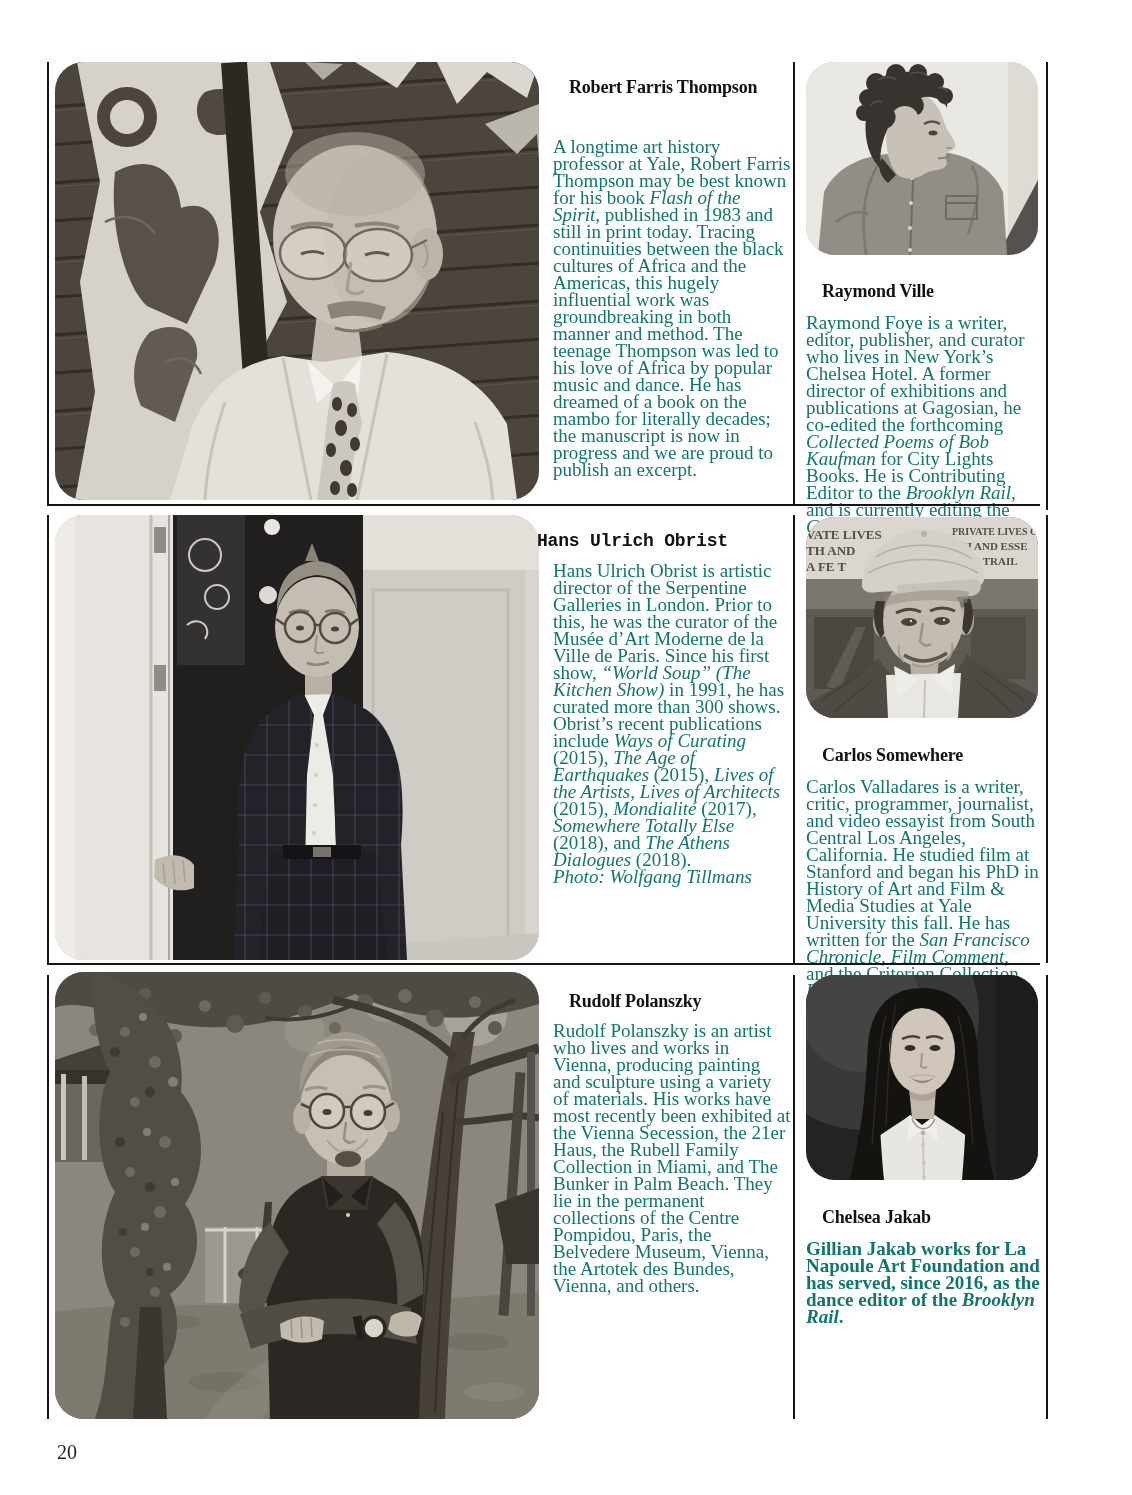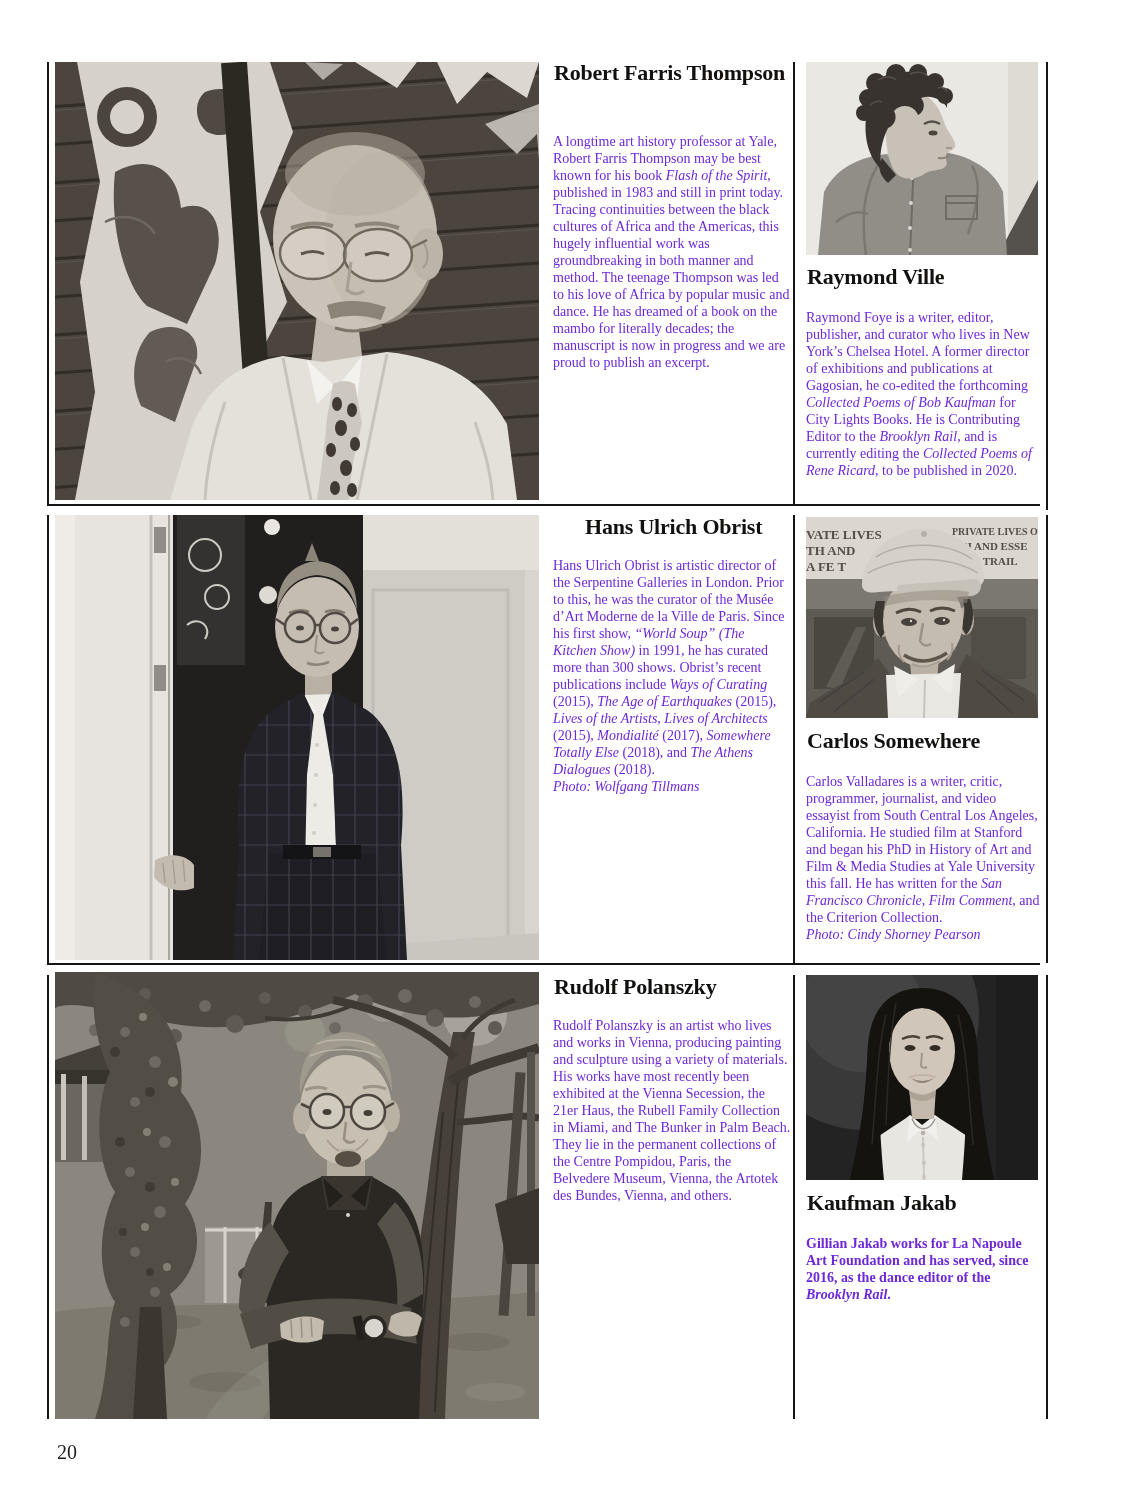--- a/index.html
+++ b/index.html
@@ -7,32 +7,32 @@
     width: 1132px; height: 1495px;
     background: #ffffff;
     font-family: "Liberation Serif", "DejaVu Serif", serif;
     color: #1d1c1b;
     position: relative;
     overflow: hidden;
   }
   .vrule { position: absolute; width: 2px; background: #161514; }
   .hrule { position: absolute; left: 47px; width: 993px; height: 2px; background: #161514; }
   .photo {
-    position: absolute; overflow: hidden; background: #a3a3a3;
+    position: absolute; overflow: hidden; background: #a3a3a3; border-radius: 29px;
   }
   .photo svg { display: block; width: 100%; height: 100%; }
   h2.cname {
-    position: absolute; margin: 1px;
-    font-size: 22px; line-height: 29px; font-weight: 700;
+    position: absolute; margin: 16px;
+    font-size: 18px; line-height: 29px; font-weight: 700;
     letter-spacing: -0.2px; color: #121110;
   }
   .bio {
     position: absolute;
-    font-size: 14px; line-height: 17px;
-    color: #6d28d9;
+    font-size: 19px; line-height: 17px;
+    color: #0f766e;
   }
   .bio i { font-style: italic; }
   .pagenum {
     position: absolute; left: 57px; top: 1441px;
     font-size: 20px; color: #21201e;
   }
 </style>
 </head>
 <body>
 
@@ -267,21 +267,21 @@
       <line x1="295" y1="110" x2="303" y2="104"></line>
       <line x1="230" y1="110" x2="221" y2="104"></line>
     </g>
     <ellipse cx="245" cy="113" rx="4" ry="2.5" fill="#47423b"></ellipse>
     <ellipse cx="280" cy="114" rx="4" ry="2.5" fill="#47423b"></ellipse>
     <path d="M262,120 L260,136 Q264,140 269,137" stroke="#9a9286" stroke-width="2" fill="none"></path>
     <path d="M252,148 Q263,152 274,147" stroke="#8c8478" stroke-width="2.5" fill="none"></path>
   </svg>
 </div>
 
-<h2 class="cname" style="left:584px; top:511px; width:250px;">Hans Ulrich Obrist</h2>
+<h2 class="cname" style="left:521px; top:511px; width:250px;font-family:Liberation Mono, monospace;">Hans Ulrich Obrist</h2>
 <p class="bio" style="left:553px; top:543px; width:238px;"><span>Hans Ulrich Obrist is artistic director of the Serpentine Galleries in London. Prior to this, he was the curator of the Musée d’Art Moderne de la Ville de Paris. Since his first show, </span><i>“World Soup” (The Kitchen Show)</i><span> in 1991, he has curated more than 300 shows. Obrist’s recent publications include </span><i>Ways of Curating</i><span> (2015), </span><i>The Age of Earthquakes</i><span> (2015), </span><i>Lives of the Artists, Lives of Architects</i><span> (2015), </span><i>Mondialité</i><span> (2017), </span><i>Somewhere Totally Else</i><span> (2018), and </span><i>The Athens Dialogues</i><span> (2018).</span><br><i>Photo: Wolfgang Tillmans</i></p>
 
 <div class="photo" style="left:806px; top:517px; width:232px; height:201px;">
   <svg viewBox="0 0 232 201" preserveAspectRatio="none">
     <rect width="232" height="201" fill="#8e8a84"></rect>
     <rect x="0" y="0" width="232" height="62" fill="#dbd7d0"></rect>
     <g font-family="Liberation Serif, serif" font-weight="bold" fill="#554e46">
       <text x="0" y="22" font-size="13">VATE LIVES</text>
       <text x="0" y="38" font-size="13">TH AND</text>
       <text x="0" y="54" font-size="13">A FE T</text>
@@ -533,16 +533,16 @@
     <path d="M62,70 C59,120 57,160 44,205 L78,205 C74,160 71,110 74,80 Z" fill="#151310"></path>
     <path d="M171,70 C173,120 176,160 188,205 L156,205 C160,160 162,110 159,80 Z" fill="#151310"></path>
     <g stroke="#2e2a26" stroke-width="1.5" fill="none" opacity=".9">
       <path d="M80,40 C72,70 70,120 66,170"></path>
       <path d="M152,40 C160,70 163,120 167,170"></path>
       <path d="M90,28 C84,60 82,100 80,150"></path>
     </g>
   </svg>
 </div>
 
-<h2 class="cname" style="left:806px; top:1187px; width:233px;">Kaufman Jakab</h2>
+<h2 class="cname" style="left:806px; top:1187px; width:233px;">Chelsea Jakab</h2>
 <p class="bio" style="left:806px; top:1221px; width:235px;font-weight:bold;"><span>Gillian Jakab works for La Napoule Art Foundation and has served, since 2016, as the dance editor of the </span><i>Brooklyn Rail</i><span>.</span></p>
 
 <div class="pagenum">20</div>
 
 </body></html>

